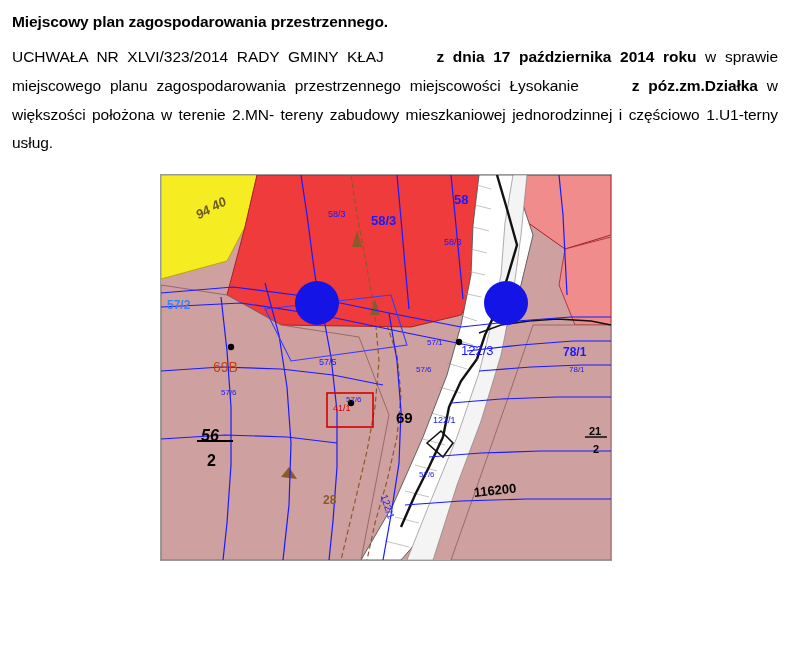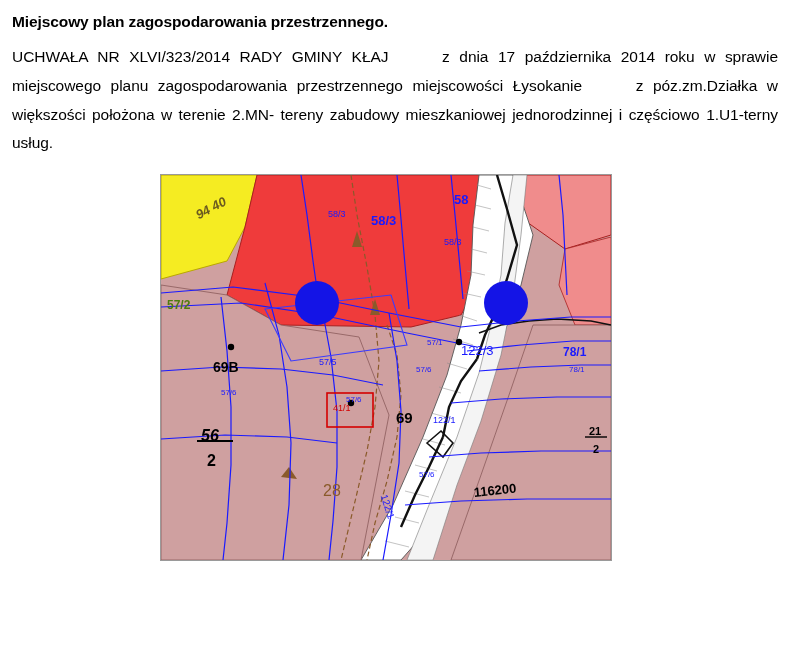--- a/index.html
+++ b/index.html
@@ -29,21 +29,21 @@
     margin: 2px 0 10px 2px;
     letter-spacing: -0.1px;
   }
   .doc-body {
     font-size: 15.5px;
     line-height: 1.86;
     text-align: justify;
     margin: 0 0 0 2px;
     letter-spacing: -0.05px;
   }
-  .doc-body .b { font-weight: normal; margin-left: 44px; }
+  .doc-body .b { font-weight: bold; margin-left: 44px; }
 
   
   .map-wrap {
     position: relative;
     width: 450px;
     height: 385px;
     margin: 16px 0 0 150px;
     border: 1px solid #9a9a9a;
     background: #ffffff;
     overflow: hidden;
@@ -178,38 +178,38 @@
           <line x1="424" y1="262" x2="446" y2="262" stroke="#000000" stroke-width="1.4"></line>
         </g>
       </svg>
 
       <div id="map-labels">
           <div class="lbl" style="left: 32px; top: 34px; font-size: 13px; color: rgb(106, 90, 32); font-weight: bold; font-style: italic; transform: rotate(-28deg); transform-origin: left top;">94 40</div>
           <div class="lbl" style="left: 167px; top: 34px; font-size: 9px; color: rgb(26, 26, 255); font-weight: normal; transform-origin: left top;">58/3</div>
           <div class="lbl" style="left: 210px; top: 38px; font-size: 13px; color: rgb(26, 26, 255); font-weight: bold; transform-origin: left top;">58/3</div>
           <div class="lbl" style="left: 293px; top: 17px; font-size: 13px; color: rgb(26, 26, 255); font-weight: bold; transform-origin: left top;">58</div>
           <div class="lbl" style="left: 283px; top: 62px; font-size: 9px; color: rgb(26, 26, 255); font-weight: normal; transform-origin: left top;">58/3</div>
-          <div class="lbl" style="left: 6px; top: 123px; font-size: 12px; color: #4d7c0f; font-weight: bold; transform-origin: left top;">57/2</div>
-          <div class="lbl" style="left: 52px; top: 184px; font-size: 14px; color: #000000; font-weight: bold; transform-origin: left top;">69B</div>
+          <div class="lbl" style="left: 6px; top: 123px; font-size: 12px; color: #3b82f6; font-weight: bold; transform-origin: left top;">57/2</div>
+          <div class="lbl" style="left: 52px; top: 184px; font-size: 14px; color: #c2410c; font-weight: normal; transform-origin: left top;">69B</div>
           <div class="lbl" style="left: 158px; top: 182px; font-size: 9px; color: rgb(26, 26, 255); font-weight: normal; transform-origin: left top; text-align: right;">57/5</div>
           <div class="lbl" style="left: 60px; top: 213px; font-size: 8px; color: rgb(26, 26, 255); font-weight: normal; transform-origin: left top;">57/6</div>
           <div class="lbl" style="left: 255px; top: 190px; font-size: 8px; color: rgb(26, 26, 255); font-weight: normal; transform-origin: left top;">57/6</div>
           <div class="lbl" style="left: 266px; top: 163px; font-size: 8px; color: rgb(26, 26, 255); font-weight: normal; transform-origin: left top;">57/1</div>
           <div class="lbl" style="left: 300px; top: 168px; font-size: 13px; color: rgb(26, 26, 255); font-weight: normal; transform-origin: left top;">122/3</div>
           <div class="lbl" style="left: 402px; top: 170px; font-size: 12px; color: rgb(26, 26, 255); font-weight: bold; transform-origin: left top;">78/1</div>
           <div class="lbl" style="left: 408px; top: 190px; font-size: 8px; color: rgb(26, 26, 255); font-weight: normal; transform-origin: left top;">78/1</div>
           <div class="lbl" style="left: 185px; top: 220px; font-size: 8px; color: rgb(26, 26, 255); font-weight: normal; transform-origin: left top;">57/6</div>
           <div class="lbl" style="left: 203px; top: 234px; font-size: 15px; color: rgb(0, 0, 0); font-weight: bold; transform-origin: left top; margin-left: 32px;">69</div>
           <div class="lbl" style="left: 172px; top: 228px; font-size: 9px; color: rgb(212, 0, 0); font-weight: normal; transform-origin: left top;">41/1</div>
           <div class="lbl" style="left: 272px; top: 240px; font-size: 9px; color: rgb(26, 26, 255); font-weight: normal; transform-origin: left top;">122/1</div>
           <div class="lbl" style="left: 40px; top: 252px; font-size: 16px; color: rgb(0, 0, 0); font-weight: bold; transform-origin: left top; font-style: italic;">56</div>
           <div class="lbl" style="left: 46px; top: 277px; font-size: 16px; color: rgb(0, 0, 0); font-weight: bold; transform-origin: left top;">2</div>
           <div class="lbl" style="left: 428px; top: 250px; font-size: 11px; color: rgb(0, 0, 0); font-weight: bold; transform-origin: left top;">21</div>
           <div class="lbl" style="left: 432px; top: 268px; font-size: 11px; color: rgb(0, 0, 0); font-weight: bold; transform-origin: left top;">2</div>
           <div class="lbl" style="left: 312px; top: 310px; font-size: 13px; color: rgb(0, 0, 0); font-weight: bold; transform: rotate(-6deg); transform-origin: left top;">116200</div>
           <div class="lbl" style="left: 228px; top: 318px; font-size: 10px; color: rgb(26, 26, 255); font-weight: normal; transform: rotate(72deg); transform-origin: left top;">122/1</div>
-          <div class="lbl" style="left: 162px; top: 307px; font-size: 16px; color: rgb(138, 90, 42); font-weight: normal; transform-origin: left top;">28</div>
+          <div class="lbl" style="left: 162px; top: 318px; font-size: 12px; color: rgb(138, 90, 42); font-weight: bold; transform-origin: left top;">28</div>
           <div class="lbl" style="left: 258px; top: 295px; font-size: 8px; color: rgb(26, 26, 255); font-weight: normal; transform-origin: left top;">57/6</div>
         </div>
     </div>
   </div>
 
 </div>
 
 </body></html>

